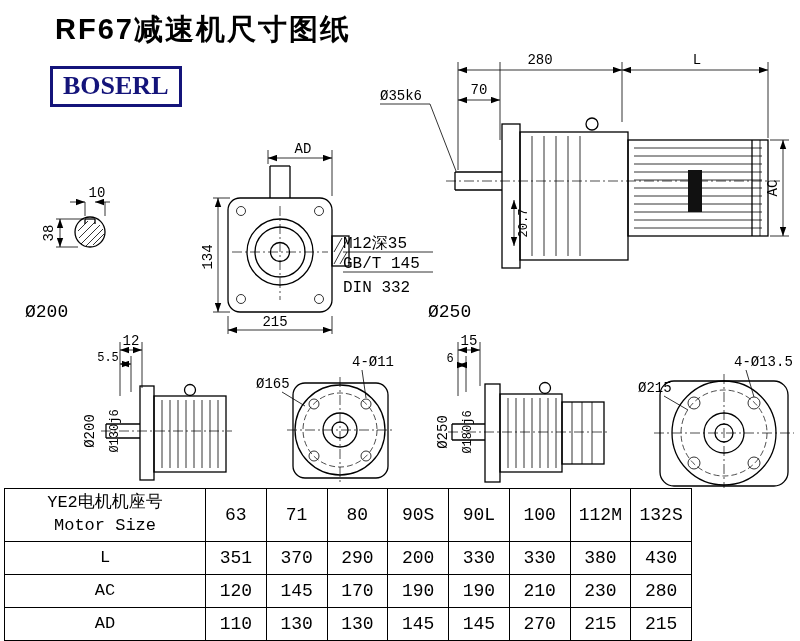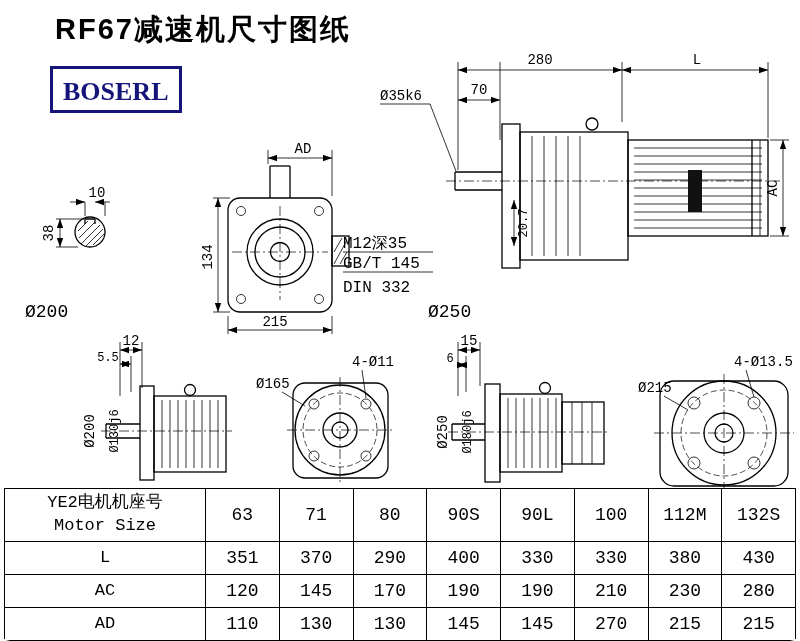--- a/index.html
+++ b/index.html
@@ -1,35 +1,35 @@
 <!DOCTYPE html>
 <html><head>
 <meta charset="utf-8">
 <style>
   html,body { margin:0; padding:0; background:#fff; }
   .page { position:relative; width:800px; height:641px; background:#fff; overflow:hidden;
-          font-family:"Liberation Sans", sans-serif;border-radius:10px; }
+          font-family:"Liberation Sans", sans-serif; }
   .title { position:absolute; left:55px; top:10px; font-weight:bold; font-size:29px;
            letter-spacing:2px; color:#000; }
   .logo { position:absolute; left:50px; top:66px; border:3px solid #14147a; color:#14147a;
           font-family:"Liberation Serif", serif; font-weight:bold; font-size:26px;
-          padding:8px 10px 3px 10px; background:#fff; }
+          padding:2px 10px 3px 10px; background:#fff; }
   svg.draw { position:absolute; left:0; top:0; }
   .ln   { stroke:#000; fill:none; stroke-width:1.3; }
   .thin { stroke:#000; fill:none; stroke-width:0.8; }
   .cl   { stroke:#000; fill:none; stroke-width:0.7; stroke-dasharray:10 3 2 3; }
   .cl2  { stroke:#000; fill:none; stroke-width:0.7; stroke-dasharray:6 3; }
   .dim  { stroke:#000; fill:none; stroke-width:0.8; }
   svg text { fill:#000; }
   .t  { font:14px "Liberation Mono", monospace; }
   .ts { font:12px "Liberation Mono", monospace; }
   .tn { font:16px "Liberation Mono", monospace; }
   .tl { font:18px "Liberation Mono", monospace; }
   .spec { position:absolute; left:4px; top:488px; border-collapse:collapse;
-          table-layout:fixed; width:792px; background:#fff; }
+          table-layout:fixed; width:688px; background:#fff; }
   .spec td { border:1.6px solid #000; text-align:center; vertical-align:middle;
              font:18px "Liberation Mono", monospace; height:32px; padding:0; color:#000; }
   .spec tr.hrow td { height:52px; }
   .spec td.c0 { width:200px; font-size:17px; line-height:1.35; }
 </style>
 </head>
 <body>
 
 <div class="page">
 
@@ -276,21 +276,21 @@
         <td>90L</td>
         <td>100</td>
         <td>112M</td>
         <td>132S</td>
       </tr>
       <tr>
         <td class="c0">L</td>
         <td>351</td>
         <td>370</td>
         <td>290</td>
-        <td>400</td>
+        <td>200</td>
         <td>330</td>
         <td>330</td>
         <td>380</td>
         <td>430</td>
       </tr>
       <tr>
         <td class="c0">AC</td>
         <td>120</td>
         <td>145</td>
         <td>170</td>

